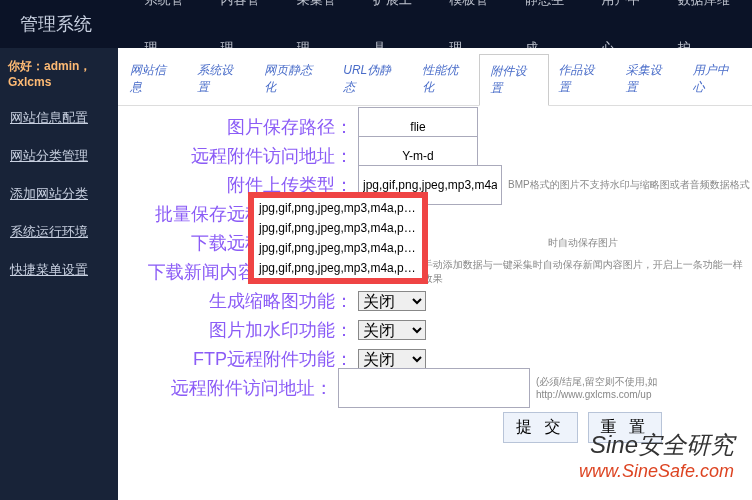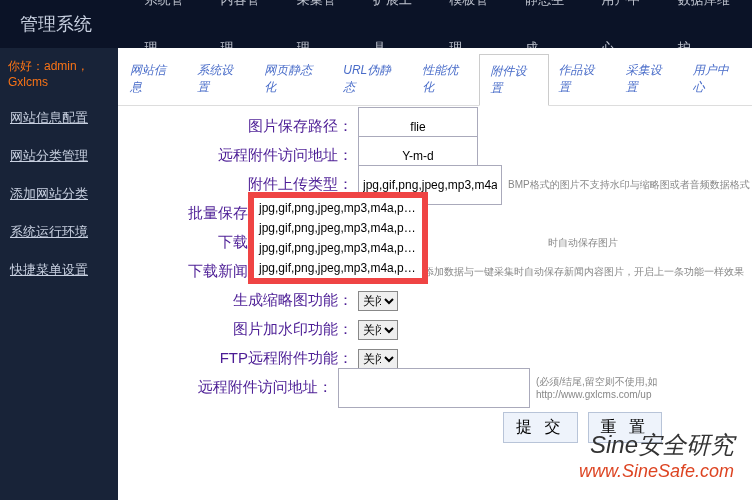--- a/index.html
+++ b/index.html
@@ -3,34 +3,34 @@
 <meta charset="utf-8">
 <style>
 * { box-sizing: border-box; margin: 0; padding: 0; }
 body { font-family: "Microsoft YaHei", Arial, sans-serif; font-size: 12px; background: #fff; width: 752px; height: 500px; overflow: hidden; position: relative; }
 .header { background: #0b1327; height: 48px; display: flex; align-items: center; }
 .logo { color: #c8d0e0; font-size: 18px; padding: 0 20px; width: 135px; }
 .topnav { display: flex; }
 .topnav-item { color: #c0c5d0; font-size: 13px; padding: 0 14px; line-height: 48px; cursor: pointer; }
 .layout { display: flex; height: 452px; }
 .sidebar { width: 118px; background: #182338; color: #c8d0e0; font-size: 13px; }
-.greet { padding: 10px 8px; color: #f97316; font-size: 12px; }
+.greet { padding: 10px 8px; color: #fdba74; font-size: 12px; font-weight: bold; }
 .snav-item { padding: 10px 10px; cursor: pointer; text-decoration: underline; }
 .main { flex: 1; background: #fff; overflow: hidden; }
 .tabs { display: flex; padding: 6px 2px 0; border-bottom: 1px solid #ddd; }
 .tab { color: #4a6dc9; font-size: 12px; padding: 8px 10px; cursor: pointer; font-style: italic; }
 .tab.active { border: 1px solid #ccc; border-bottom: 1px solid #fff; background: #fff; margin-bottom: -1px; }
 .formarea { padding: 6px 0 0; }
 .row { display: flex; align-items: center; height: 29px; }
-.lbl { width: 240px; text-align: right; color: #4c1d95; font-size: 15px; padding-right: 5px; }
+.lbl { width: 240px; text-align: right; color: #8b5cf6; font-size: 18px; padding-right: 5px; }
 .ctrl { display: flex; align-items: center; gap: 6px; }
 .inp { border: 1px solid #aab; height: 40px; padding: 16px 4px; font-size: 12px; }
 .w120 { width: 120px; text-align: center; }
 .w144 { width: 144px; }
-.sel { border: 1px solid #888; height: 20px; font-size: 12px; width: 40px; }
+.sel { border: 1px solid #888; height: 20px; font-size: 16px; width: 68px; }
 .hint { color: #888; font-size: 10px; }
 .btnrow { padding: 10px 0 6px; display: flex; justify-content: flex-end; gap: 10px; padding-right: 90px; }
 .btn { border: 1px solid #b8c4d8; background: #eef3fb; padding: 4px 12px; font-size: 16px; cursor: pointer; letter-spacing: 4px; }
 .autocomplete { position: absolute; left: 248px; top: 192px; width: 180px; background: #fff; border: 6px solid #ef4444; z-index: 10; }
 .ac-item { padding: 3px 5px; font-size: 12px; white-space: nowrap; overflow: hidden; text-overflow: ellipsis; cursor: pointer; }
 .watermark { position: absolute; right: 18px; bottom: 18px; text-align: right; }
 .wm1 { font-size: 24px; color: #333; font-style: italic; font-weight: 500; }
 .wm2 { font-size: 18px; color: #d42; font-style: italic; }
 </style>
 </head>

